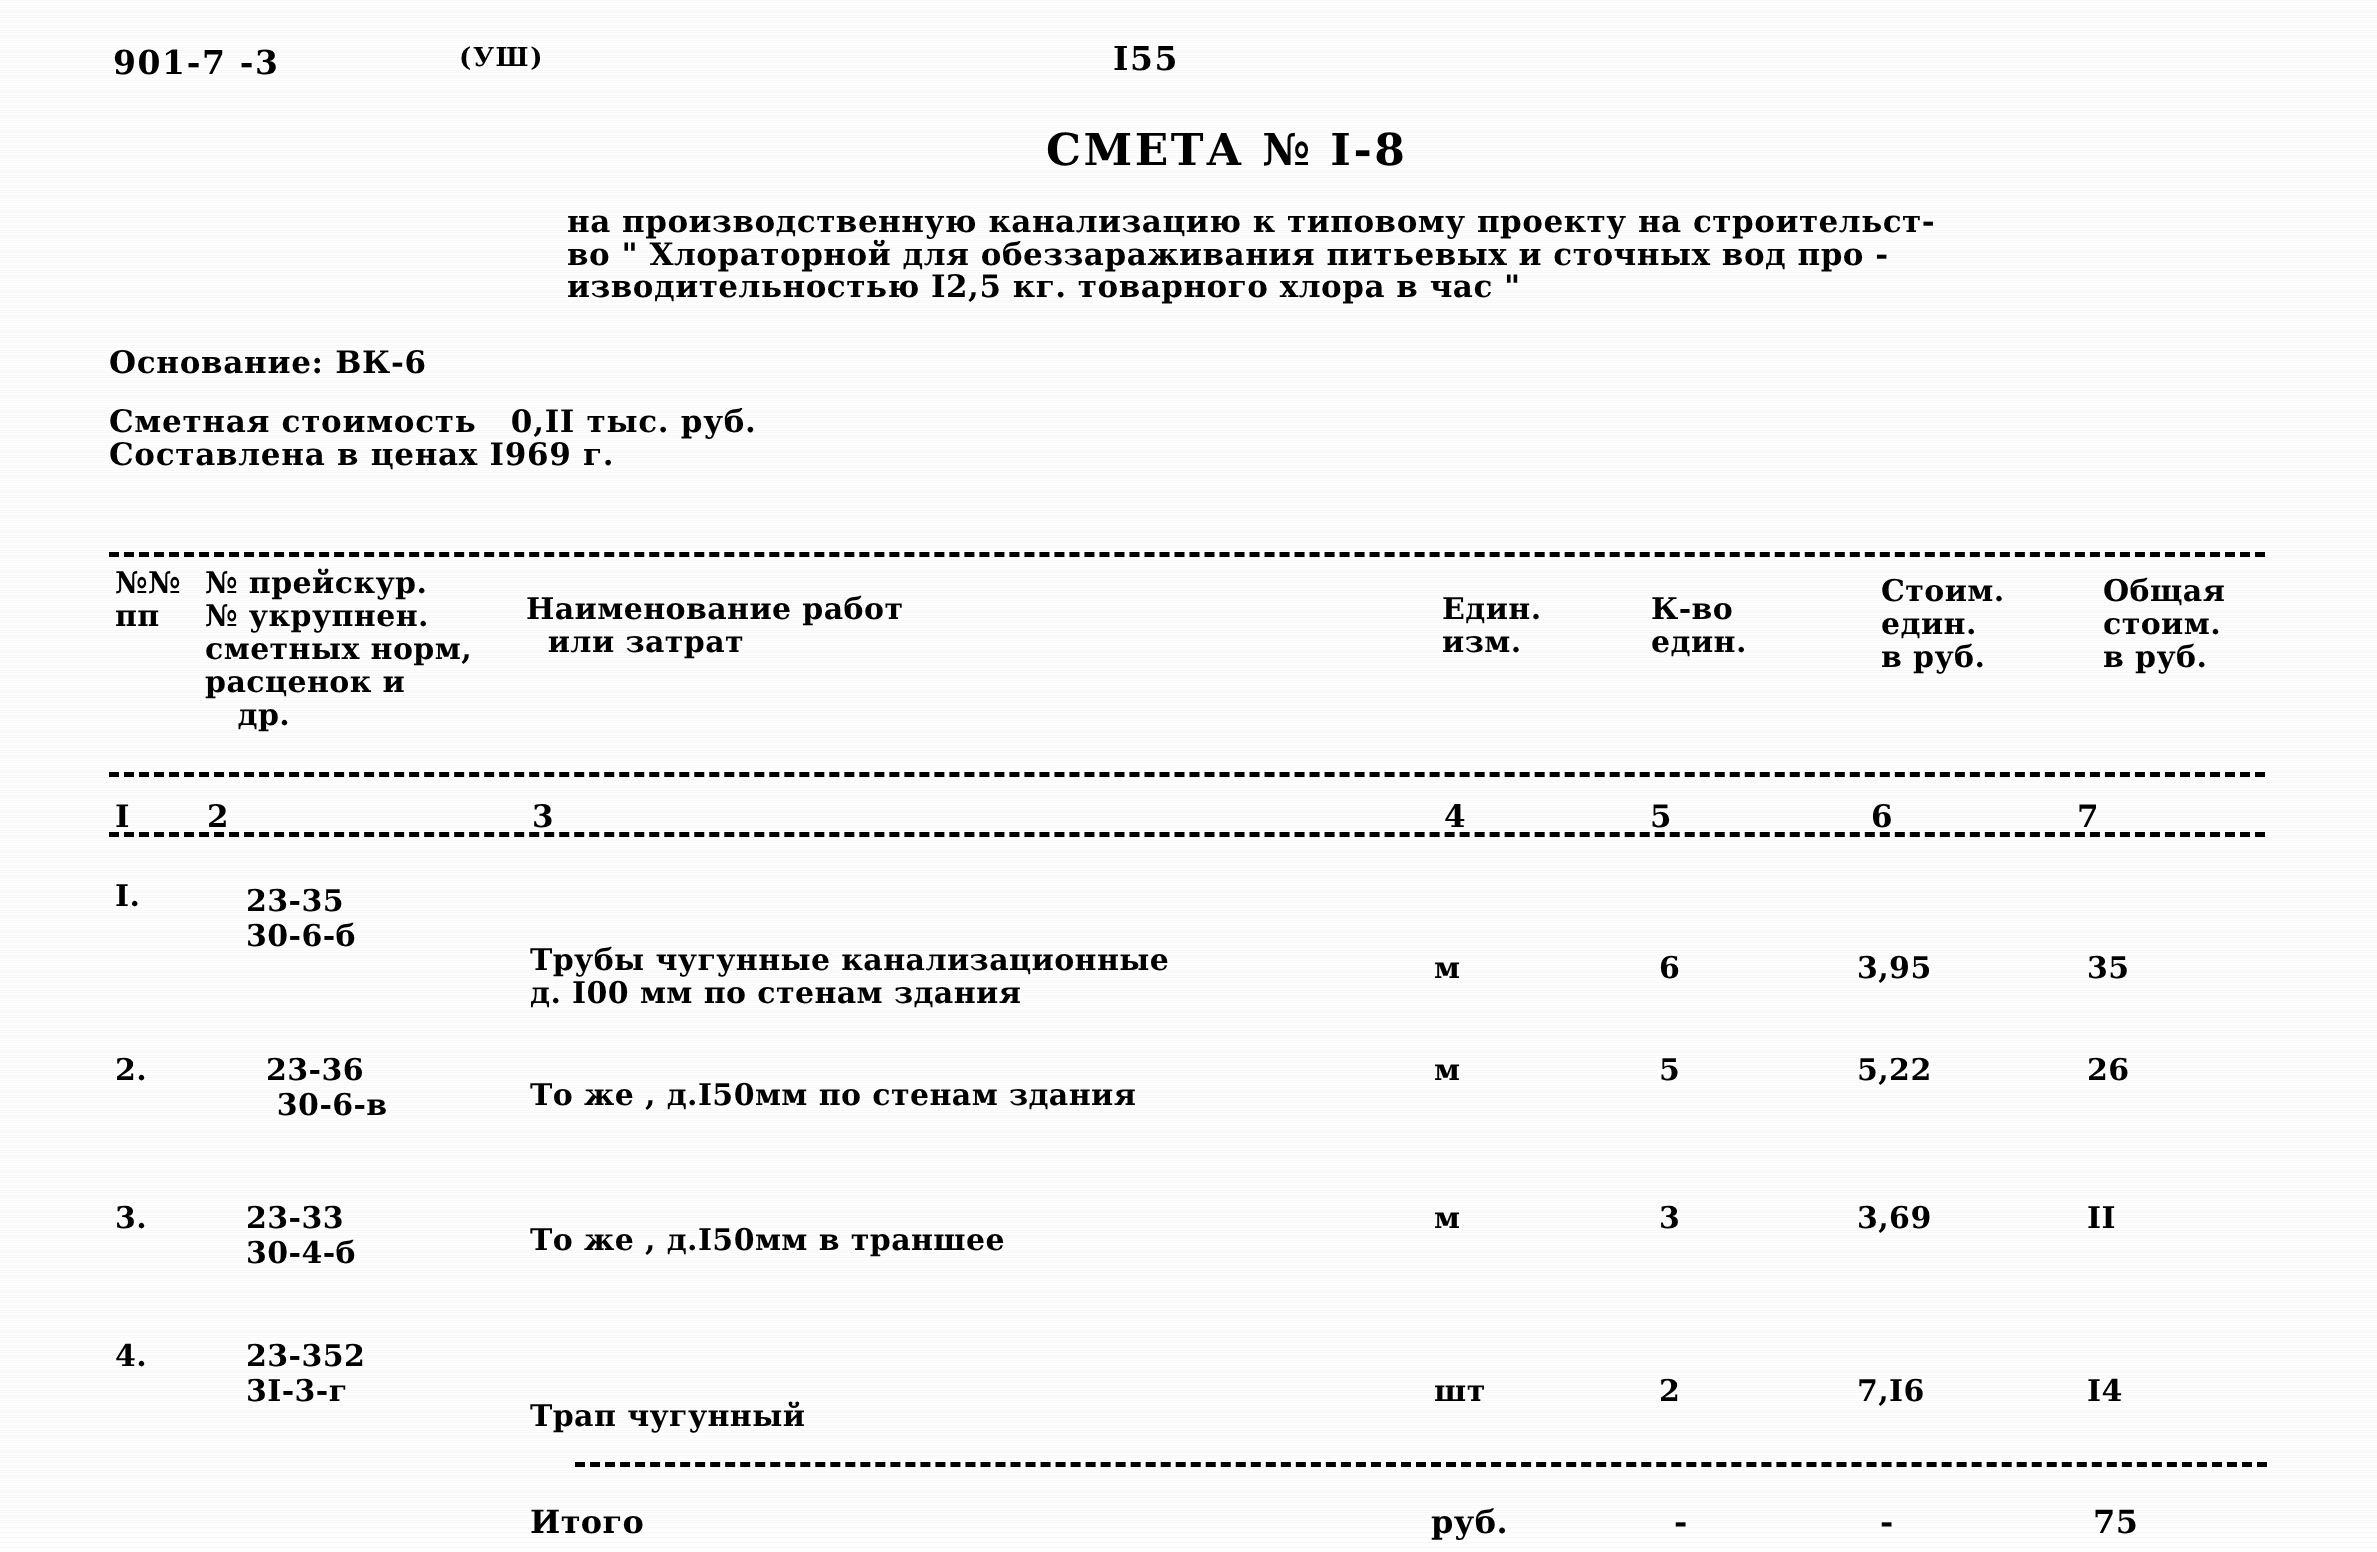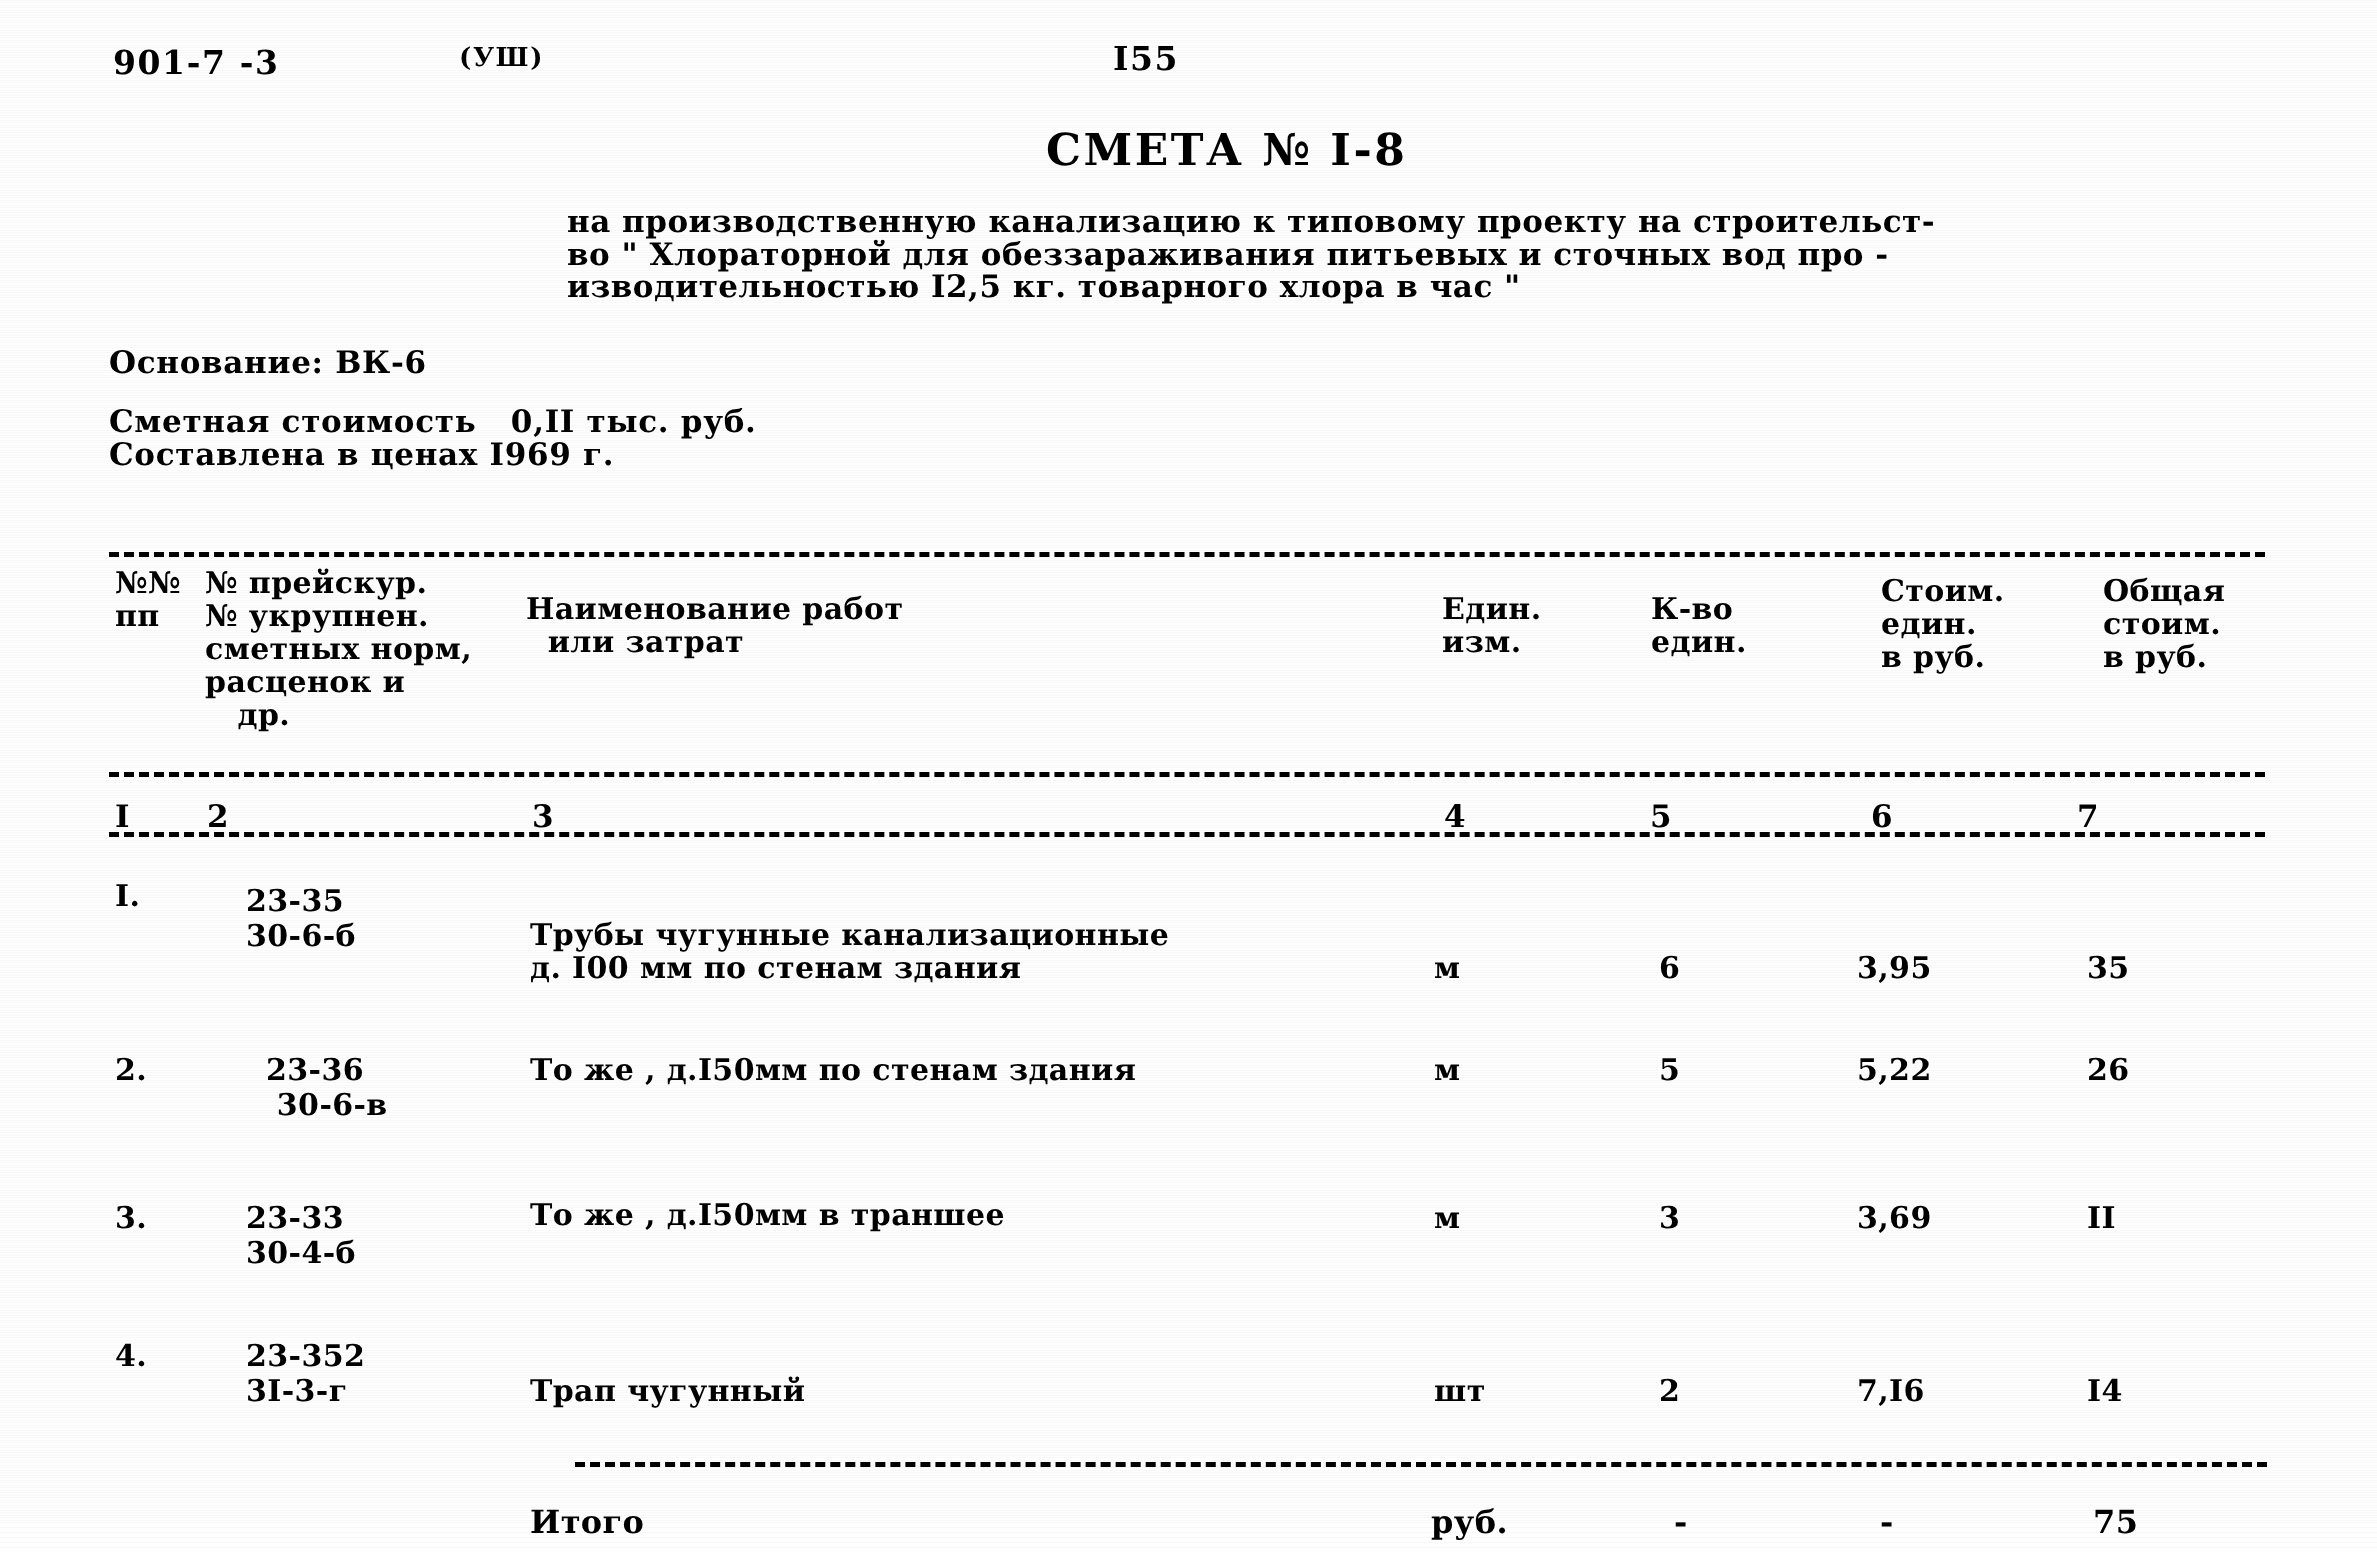--- a/index.html
+++ b/index.html
@@ -89,21 +89,21 @@
   #colnum-3 { left: 532px;  }
   #colnum-4 { left: 1444px; }
   #colnum-5 { left: 1650px; }
   #colnum-6 { left: 1871px; }
   #colnum-7 { left: 2077px; }
 
   
   .cell { font-size: 30px; line-height: 35px; letter-spacing: 0.4px; }
   .c-no    { left: 115px;  }
   .c-code  { left: 246px;  }
-  .c-name  { left: 530px;  }
+  .c-name  { left: 530px; margin-top: 25px;  }
   .c-unit  { left: 1434px; }
   .c-qty   { left: 1659px; }
   .c-price { left: 1857px; }
   .c-total { left: 2087px; }
 
   
   .r1-top   { top: 879px; }
   .r1-code  { top: 884px; }
   .r1-name  { top: 918px; }
   .r1-nums  { top: 951px; }

